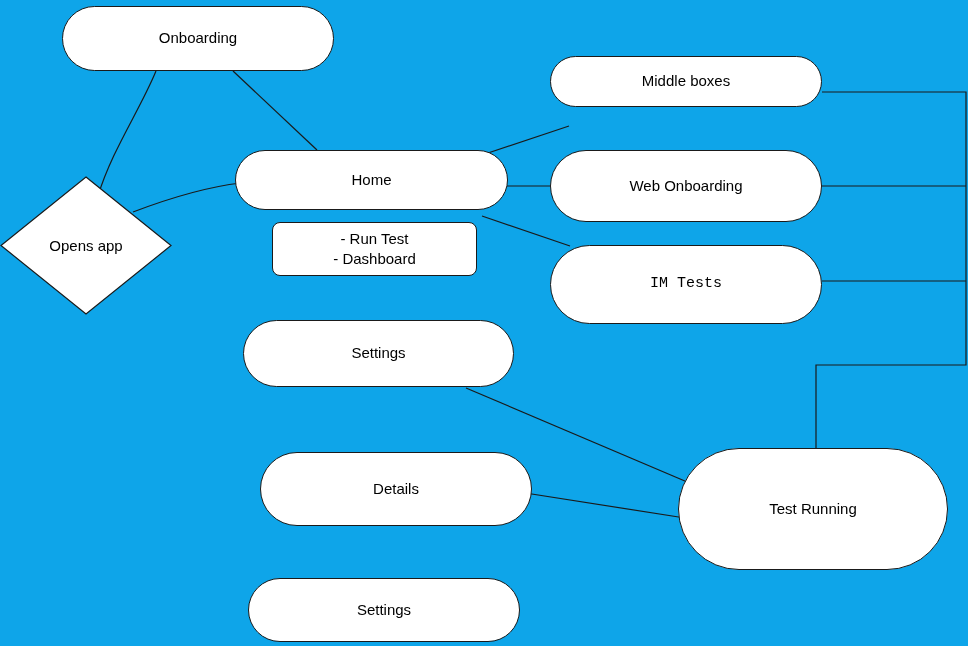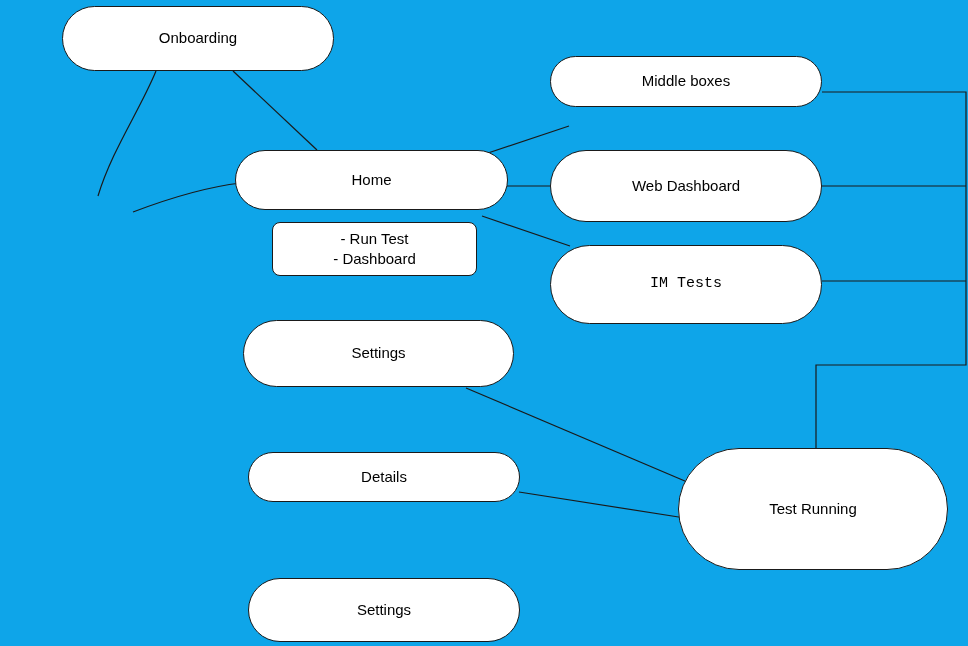--- a/index.html
+++ b/index.html
@@ -98,47 +98,53 @@
 
     <path d="M 466 388 L 699 487"></path>
 
     <path d="M 519 492 L 685 518"></path>
   </svg>
 
   <div class="node rounded" id="node-onboarding" style="left:62px; top:6px; width:272px; height:65px;">
     <span class="node-label">Onboarding</span>
   </div>
 
+  <div class="diamond-wrap" id="node-opens-app" style="left:0px; top:176px; width:172px; height:139px;">
+    <svg width="172" height="139" viewBox="0 0 172 139" xmlns="http://www.w3.org/2000/svg">
+      <polygon points="86,1 171,69.5 86,138 1,69.5" fill="#ffffff" stroke="#1a1a1a" stroke-width="1.2"></polygon>
+    </svg>
+    <span class="diamond-label">Opens app</span>
+  </div>
 
   <div class="node rounded" id="node-home" style="left:235px; top:150px; width:273px; height:60px;">
     <span class="node-label">Home</span>
   </div>
 
   <div class="node rect" id="node-home-actions" style="left:272px; top:222px; width:205px; height:54px;">
     <span class="node-label">- Run Test
 - Dashboard</span>
   </div>
 
   <div class="node rounded" id="node-middle-boxes" style="left:550px; top:56px; width:272px; height:51px;">
     <span class="node-label">Middle boxes</span>
   </div>
 
   <div class="node rounded" id="node-web-censorship" style="left:550px; top:150px; width:272px; height:72px;">
-    <span class="node-label">Web Dashboard</span>
+    <span class="node-label">Web Onboarding</span>
   </div>
 
   <div class="node rounded" id="node-im-tests" style="left:550px; top:245px; width:272px; height:79px;font-family:Liberation Mono, monospace;">
     <span class="node-label">IM Tests</span>
   </div>
 
   <div class="node rounded" id="node-results" style="left:243px; top:320px; width:271px; height:67px;">
     <span class="node-label">Settings</span>
   </div>
 
-  <div class="node rounded" id="node-details" style="left:248px; top:452px; width:272px; height:50px;">
+  <div class="node rounded" id="node-details" style="left:260px; top:452px; width:272px; height:74px;">
     <span class="node-label">Details</span>
   </div>
 
   <div class="node rounded" id="node-settings" style="left:248px; top:578px; width:272px; height:64px;">
     <span class="node-label">Settings</span>
   </div>
 
   <div class="node rounded" id="node-test-running" style="left:678px; top:448px; width:270px; height:122px;">
     <span class="node-label">Test Running</span>
   </div>

